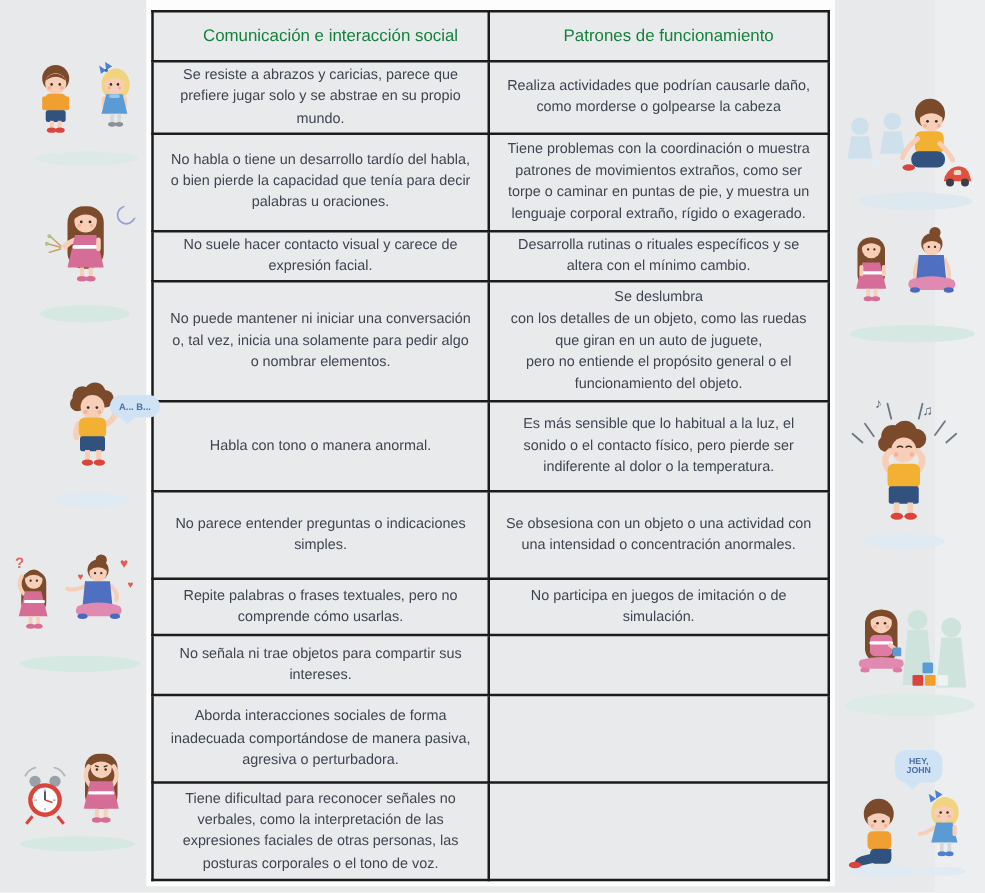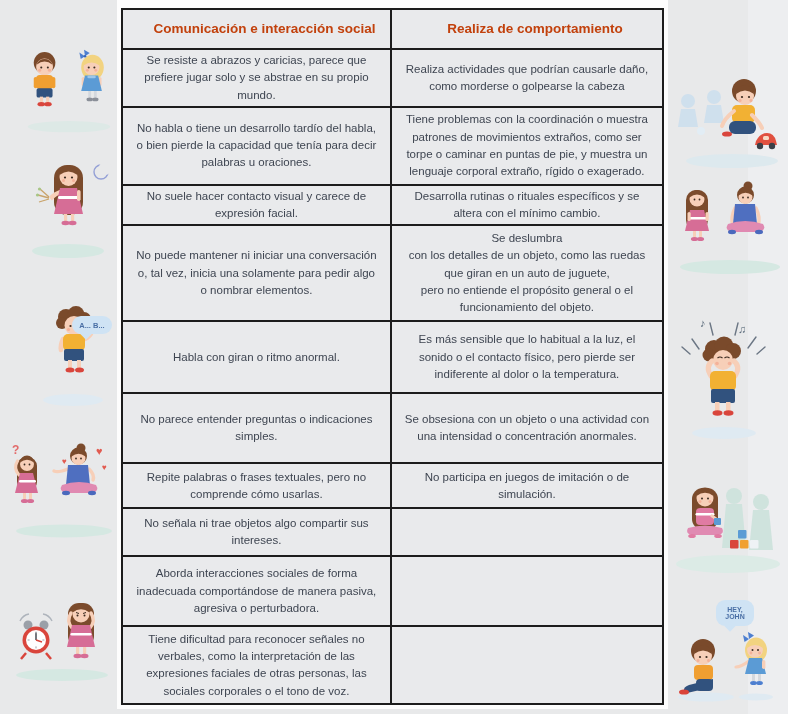--- a/index.html
+++ b/index.html
@@ -17,21 +17,21 @@
   table.main th, table.main td{
     border:2px solid #1c1c1c;
     background:#e9eaec;
     text-align:center;vertical-align:middle;
     padding:2px 12px;
     color:#3e4551;
     font-size:11.5px;line-height:1.5;
     white-space:pre-line;
   }
   table.main th{
-    font-size:13.5px;font-weight:bold;color:#c2410c;height:34px;line-height:1.2;padding-left:28px;
+    font-size:13.5px;font-weight:normal;color:#15803d;height:34px;line-height:1.2;padding-left:28px;
   }
   .scene{position:absolute;}
   .scene svg{display:block;width:100%;height:100%;}
   .bubble{
     position:absolute;background:#cfe3f4;color:#4a6fa5;
     border-radius:9px;font-weight:bold;text-align:center;
     display:flex;align-items:center;justify-content:center;
     white-space:pre-line;
   }
   .bubble:after{
@@ -47,21 +47,21 @@
 <div class="paper-panel"></div>
 
 <table class="main">
   <colgroup>
       <col style="width:49.7%">
       <col style="width:50.3%">
     </colgroup>
   <tbody>
       <tr>
     <th>Comunicación e interacción social</th>
-    <th>Realiza de comportamiento</th>
+    <th>Patrones de funcionamiento</th>
   </tr>
   <tr style="height:56px">
     <td>Se resiste a abrazos y caricias, parece que prefiere jugar solo y se abstrae en su propio mundo.</td>
     <td>Realiza actividades que podrían causarle daño, como morderse o golpearse la cabeza</td>
   </tr>
   <tr style="height:78px">
     <td>No habla o tiene un desarrollo tardío del habla, o bien pierde la capacidad que tenía para decir palabras u oraciones.</td>
     <td>Tiene problemas con la coordinación o muestra patrones de movimientos extraños, como ser torpe o caminar en puntas de pie, y muestra un lenguaje corporal extraño, rígido o exagerado.</td>
   </tr>
   <tr style="height:40px">
@@ -70,41 +70,41 @@
   </tr>
   <tr style="height:96px">
     <td>No puede mantener ni iniciar una conversación o, tal vez, inicia una solamente para pedir algo o nombrar elementos.</td>
     <td>Se deslumbra
 con los detalles de un objeto, como las ruedas
 que giran en un auto de juguete,
 pero no entiende el propósito general o el
 funcionamiento del objeto.</td>
   </tr>
   <tr style="height:72px">
-    <td>Habla con giran o ritmo anormal.</td>
+    <td>Habla con tono o manera anormal.</td>
     <td>Es más sensible que lo habitual a la luz, el sonido o el contacto físico, pero pierde ser indiferente al dolor o la temperatura.</td>
   </tr>
   <tr style="height:70px">
     <td>No parece entender preguntas o indicaciones simples.</td>
     <td>Se obsesiona con un objeto o una actividad con una intensidad o concentración anormales.</td>
   </tr>
   <tr style="height:45px">
     <td>Repite palabras o frases textuales, pero no comprende cómo usarlas.</td>
     <td>No participa en juegos de imitación o de simulación.</td>
   </tr>
   <tr style="height:48px">
-    <td>No señala ni trae objetos algo compartir sus intereses.</td>
+    <td>No señala ni trae objetos para compartir sus intereses.</td>
     <td></td>
   </tr>
   <tr style="height:70px">
     <td>Aborda interacciones sociales de forma inadecuada comportándose de manera pasiva, agresiva o perturbadora.</td>
     <td></td>
   </tr>
   <tr style="height:78px">
-    <td>Tiene dificultad para reconocer señales no verbales, como la interpretación de las expresiones faciales de otras personas, las sociales corporales o el tono de voz.</td>
+    <td>Tiene dificultad para reconocer señales no verbales, como la interpretación de las expresiones faciales de otras personas, las posturas corporales o el tono de voz.</td>
     <td></td>
   </tr>
 </tbody>
   </table>
 
 <div class="scene" style="left:22px;top:45px;width:94px;height:92px">
   <svg viewBox="0 0 100 92">
     <ellipse cx="50" cy="84" rx="44" ry="6" fill="#dde9e6"></ellipse>
     <circle cx="24" cy="16" r="11.5" fill="#7a4a2b"></circle>
     <circle cx="24" cy="20.5" r="9" fill="#f7cfb8"></circle>
@@ -189,21 +189,21 @@
     <path d="M57,36 Q66,32 64,21" stroke="#f7cfb8" stroke-width="4.5" fill="none" stroke-linecap="round"></path>
     <path d="M35,36 q-3,6 -2,11" stroke="#f7cfb8" stroke-width="4.5" fill="none" stroke-linecap="round"></path>
     <rect x="35" y="31" width="22" height="17" rx="5" fill="#f2b133"></rect>
     <rect x="36" y="46" width="20" height="12" rx="2" fill="#31527e"></rect>
     <rect x="40" y="57" width="4" height="8.5" fill="#f7cfb8"></rect>
       <rect x="49" y="57" width="4" height="8.5" fill="#f7cfb8"></rect>
     <ellipse cx="42" cy="67" rx="4.5" ry="2.5" fill="#d9453c"></ellipse>
       <ellipse cx="51.5" cy="67" rx="4.5" ry="2.5" fill="#d9453c"></ellipse>
   </svg>
 </div>
-<div class="bubble" style="left:72px;top:316px;width:40px;height:18px;font-size:7.5px">A... B...</div>
+<div class="bubble" style="left:88px;top:316px;width:40px;height:18px;font-size:7.5px">A... B...</div>
 
 <div class="scene" style="left:4px;top:438px;width:112px;height:102px">
   <svg viewBox="0 0 112 100">
     <ellipse cx="60" cy="92" rx="48" ry="6.5" fill="#d5e8e2"></ellipse>
     <rect x="13" y="18" width="20" height="34" rx="9" fill="#7b4b2c"></rect>
     <circle cx="23" cy="25" r="7" fill="#f7cfb8"></circle>
     <path d="M16,23.5 a7,7 0 0 1 14,0 q-7,-5.5 -14,0 z" fill="#7b4b2c"></path>
     <circle cx="20.5" cy="25.5" r=".9" fill="#3a2a20"></circle>
       <circle cx="25.5" cy="25.5" r=".9" fill="#3a2a20"></circle>
     <path d="M15,36 Q9,29 13.5,22" stroke="#f7cfb8" stroke-width="3.2" fill="none" stroke-linecap="round"></path>

